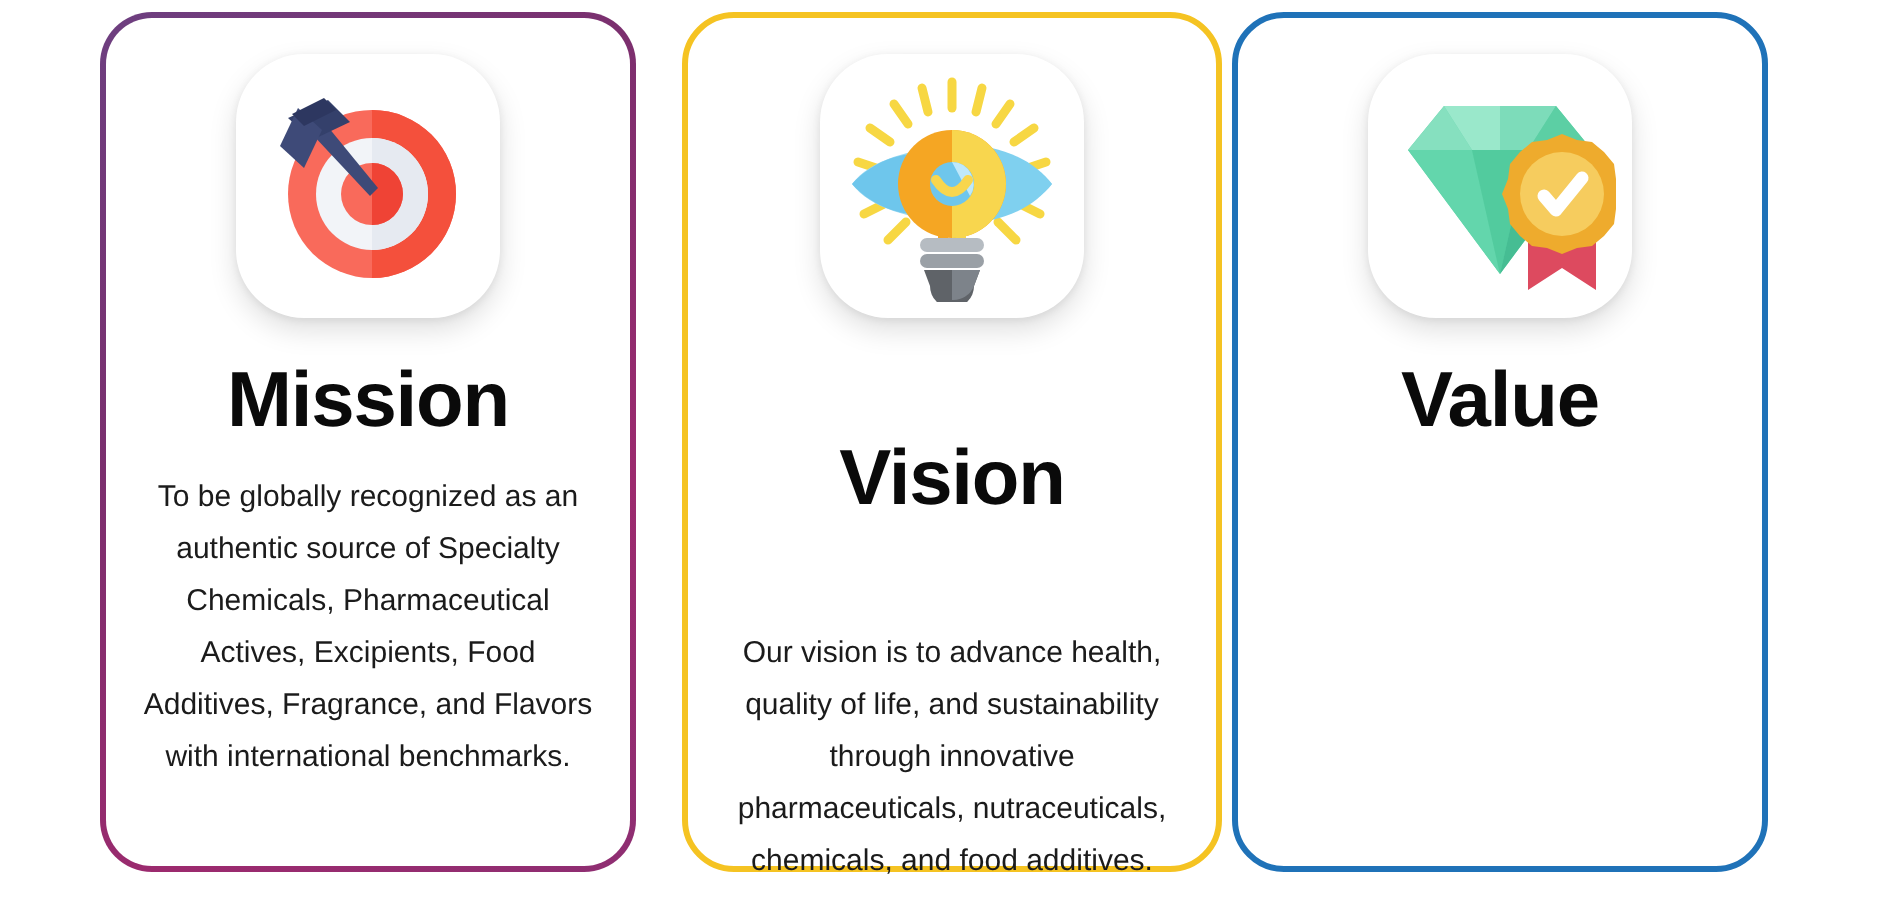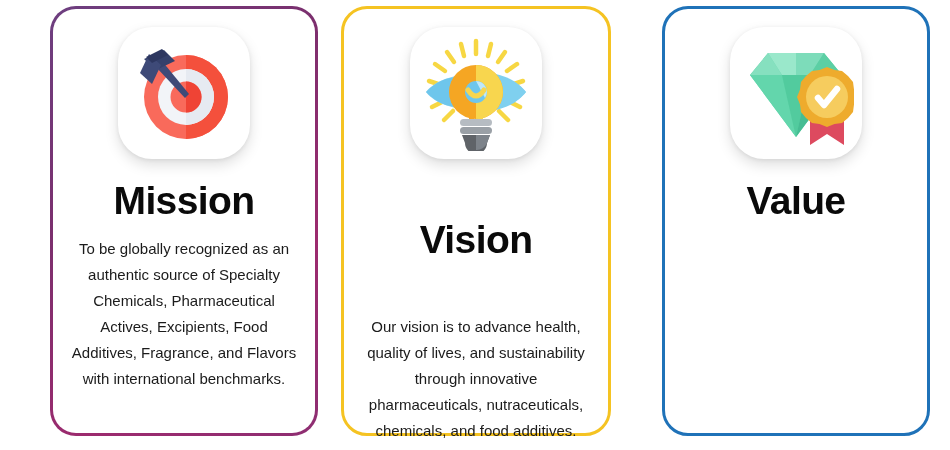--- a/index.html
+++ b/index.html
@@ -39,21 +39,21 @@
       linear-gradient(#ffffff, #ffffff) padding-box,
       linear-gradient(140deg, #6d3f80 0%, #7b2f6e 35%, #9c2a6e 70%, #8e2e72 100%) border-box;
   }
   .card-vision {
     left: 341px;
     width: 270px;
     border: 3px solid #f5c322;
     gap: 39px;
   }
   .card-value {
-    left: 662px;
+    left: 616px;
     width: 268px;
     border: 3px solid #1f72b8;
   }
 
   .icon-tile {
     width: 132px;
     height: 132px;
     margin-top: 18px;
     border-radius: 34px;
     background: #ffffff;
@@ -149,21 +149,21 @@
           <rect x="60" y="74" width="5" height="16" fill="#f8d64e"></rect>
 
           <rect x="42" y="84" width="32" height="7" rx="3.5" fill="#b6bcc2"></rect>
           <rect x="42" y="92" width="32" height="7" rx="3.5" fill="#9aa0a6"></rect>
           <path d="M44 100 h28 l-3 8 a11 11 0 0 1 -22 0 Z" fill="#5f6368"></path>
           <path d="M58 100 h14 l-3 8 a11 11 0 0 1 -11 7 Z" fill="#7d838a"></path>
         </svg>
       </span>
     </div>
     <div class="card-title">Vision</div>
-    <div class="card-body">Our vision is to advance health, quality of lives, and sustainability through innovative pharmaceuticals, nutraceuticals, chemicals, and food additives.</div>
+    <div class="card-body">Our vision is to advance health, quality of life, and sustainability through innovative pharmaceuticals, nutraceuticals, chemicals, and food additives.</div>
   </div>
 
   <div class="card card-value">
     <div class="icon-tile">
       <span>
         <svg width="116" height="116" viewBox="0 0 116 116">
 
           <path d="M12 40 L30 18 L86 18 L104 40 L58 102 Z" fill="#5fd3a8"></path>
           <path d="M12 40 L30 18 L44 40 Z" fill="#86e0bf"></path>
           <path d="M44 40 L30 18 L58 18 L58 40 Z" fill="#9ae8cb"></path>

